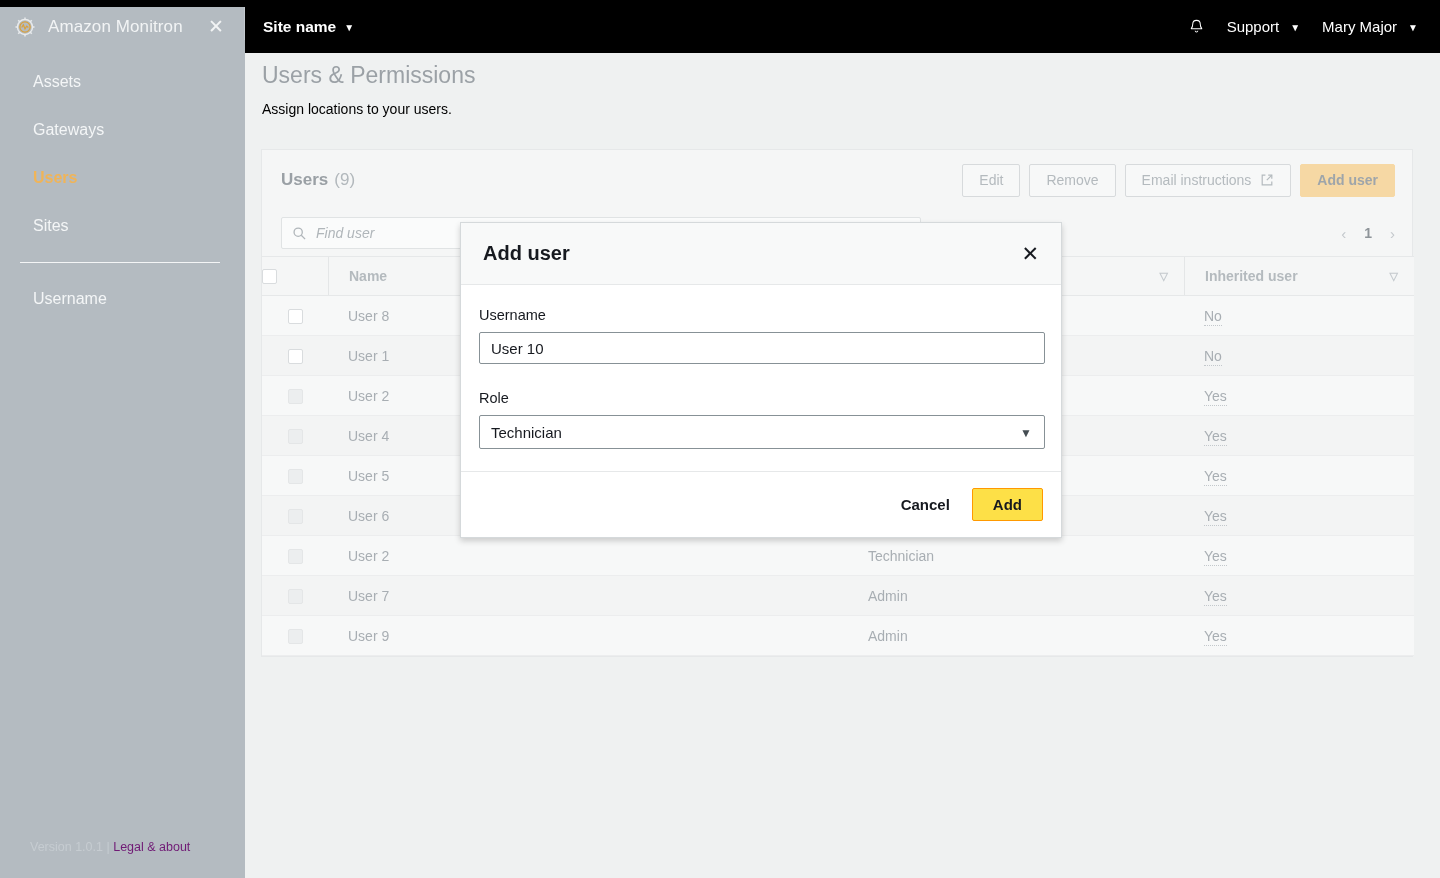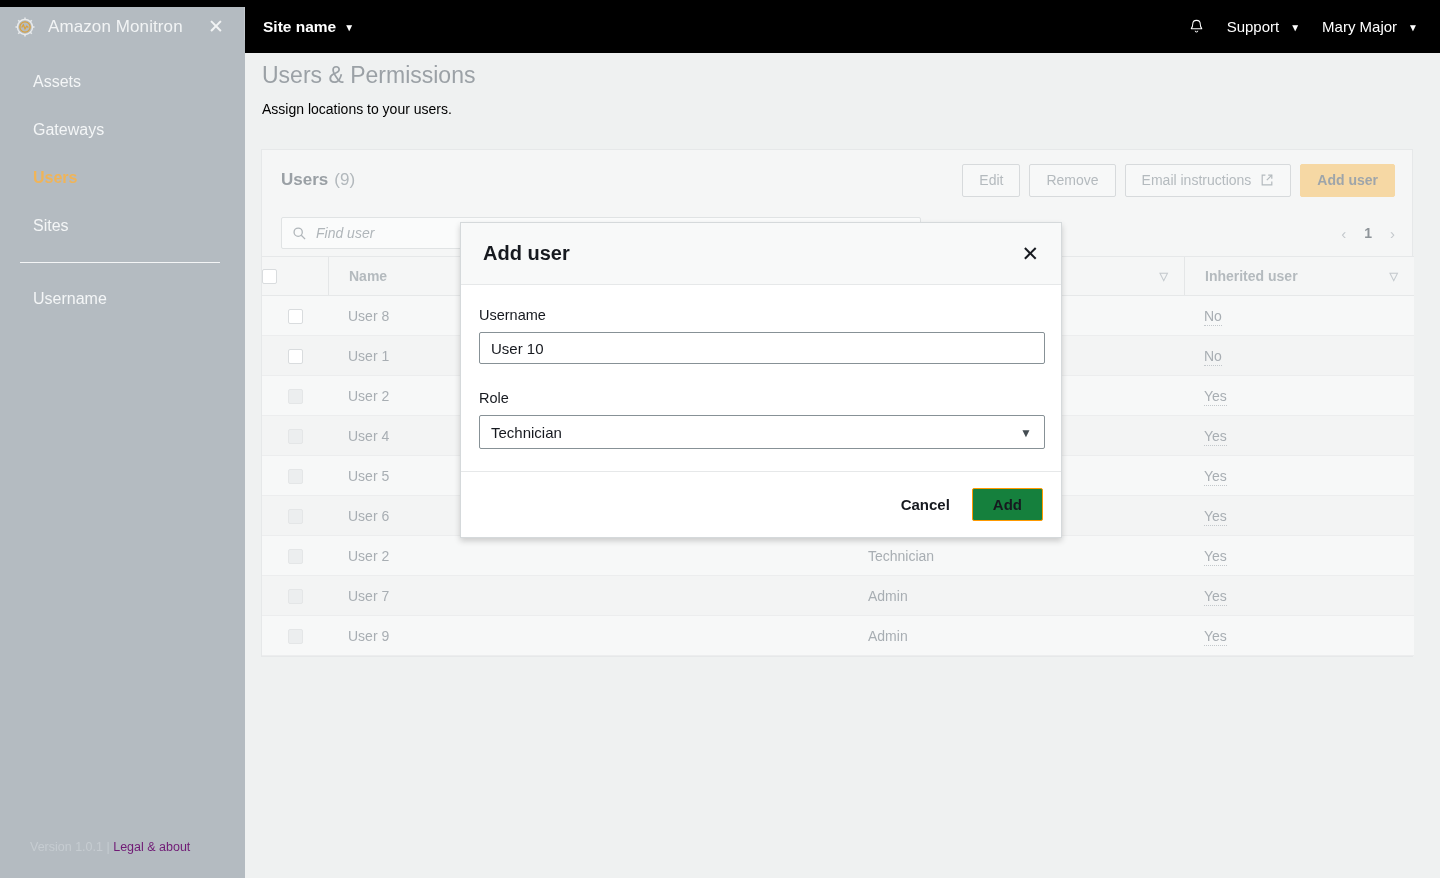--- a/index.html
+++ b/index.html
@@ -196,21 +196,21 @@
     border-top: 1px solid #e6e8e9; height: 66px;
     display: flex; align-items: center; justify-content: flex-end;
     padding: 0 18px; gap: 22px;
   }
   .btn-cancel {
     background: none; border: none; font-size: 15px; font-weight: bold;
     color: #16191f; cursor: pointer; padding: 0;
     font-family: "Liberation Sans", sans-serif;
   }
   .btn-add {
-    background: #15803d; border: 1px solid #ff9900; color: #16191f;
+    background: #fde047; border: 1px solid #ff9900; color: #16191f;
     font-size: 15px; font-weight: bold; height: 33px; padding: 0 20px;
     border-radius: 2px; cursor: pointer;
     font-family: "Liberation Sans", sans-serif;
   }
 </style>
 </head>
 <body>
 
 <div class="topbar">
   <div class="brand">

